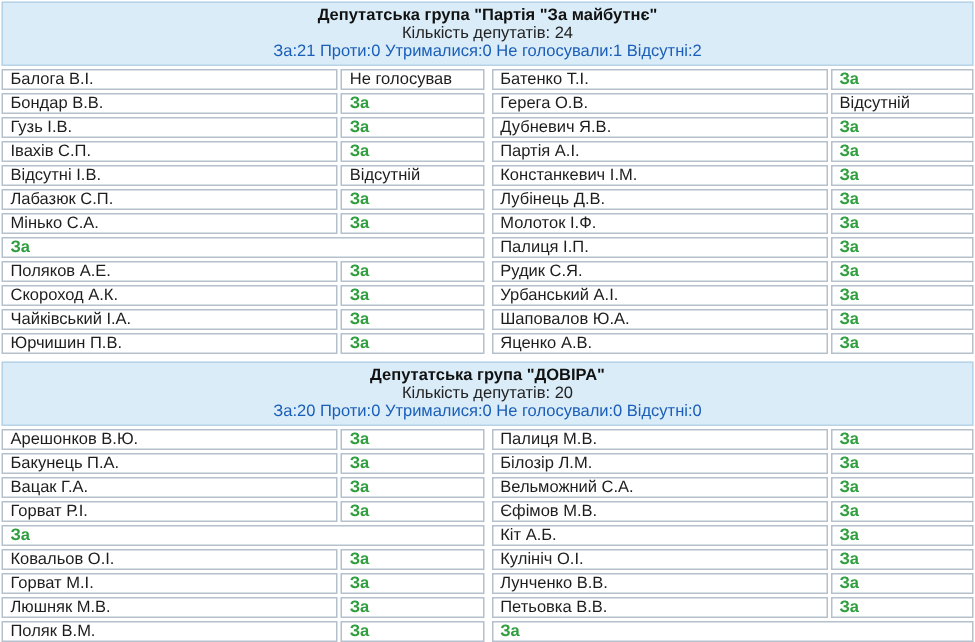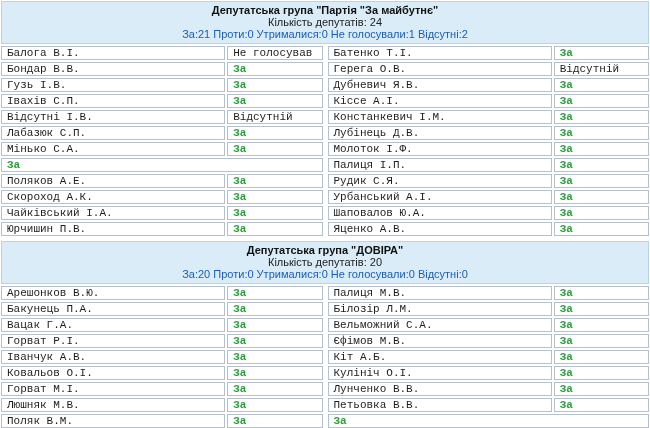--- a/index.html
+++ b/index.html
@@ -15,21 +15,21 @@
     background: #d9ecf8;
     border: 1px solid #b6d3e8;
     text-align: center;
     padding: 2px 0 3px 0;
   }
   .group-title   { font-weight: bold; line-height: 12px; color: #111111; }
   .group-count   { line-height: 12px; color: #222222; }
   .group-summary { line-height: 12px; color: #1b5eb8; }
   .columns { display: flex; gap: 5px; margin-top: 2px; }
   .col { flex: 1 1 0; min-width: 0; }
-  .row { display: flex; gap: 2px; margin-bottom: 2px; font-family: Liberation Mono, monospace; }
+  .row { display: flex; gap: 2px; margin-bottom: 2px; }
   .cell {
     border: 1px solid #b4c0cb;
     height: 12px;
     line-height: 12px;
     padding: 0 5px;
     white-space: nowrap;
     overflow: hidden;
     background: #ffffff;
   }
   .name-cell { width: 66%; }
@@ -119,21 +119,21 @@
     <div class="cell name-cell">Герега О.В.</div>
     <div class="cell vote-cell vote-absent">Відсутній</div>
   </div>
 
   <div class="row">
     <div class="cell name-cell">Дубневич Я.В.</div>
     <div class="cell vote-cell vote-for">За</div>
   </div>
 
   <div class="row">
-    <div class="cell name-cell">Кіссе А.І.</div>
+    <div class="cell name-cell">Партія А.І.</div>
     <div class="cell vote-cell vote-for">За</div>
   </div>
 
   <div class="row">
     <div class="cell name-cell">Констанкевич І.М.</div>
     <div class="cell vote-cell vote-for">За</div>
   </div>
 
   <div class="row">
     <div class="cell name-cell">Лубінець Д.В.</div>
@@ -195,21 +195,20 @@
     <div class="cell name-cell">Вацак Г.А.</div>
     <div class="cell vote-cell vote-for">За</div>
   </div>
 
   <div class="row">
     <div class="cell name-cell">Горват Р.І.</div>
     <div class="cell vote-cell vote-for">За</div>
   </div>
 
   <div class="row">
-    <div class="cell name-cell">Іванчук А.В.</div>
     <div class="cell vote-cell vote-for">За</div>
   </div>
 
   <div class="row">
     <div class="cell name-cell">Ковальов О.І.</div>
     <div class="cell vote-cell vote-for">За</div>
   </div>
 
   <div class="row">
     <div class="cell name-cell">Горват М.І.</div>

